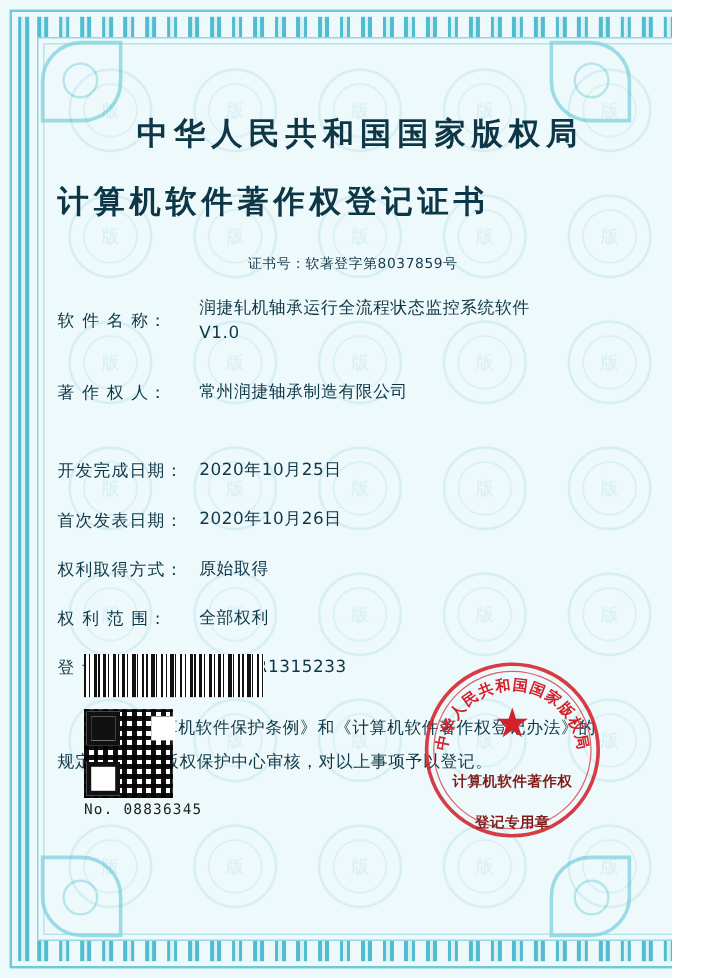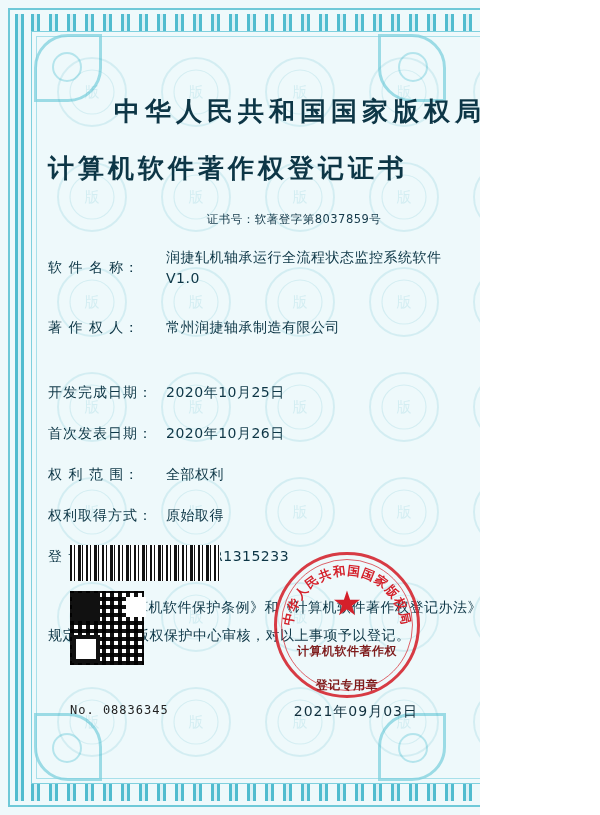--- a/index.html
+++ b/index.html
@@ -5,21 +5,21 @@
   html, body {
     margin: 0;
     padding: 0;
     background: #ffffff;
   }
   body {
     font-family: "Liberation Sans", sans-serif;
   }
   #cert {
     position: relative;
-    width: 480px;
+    width: 560px;
     height: 815px;
     background: #eef9fb;
     overflow: hidden;
   }
   
   .border-outer {
     position: absolute;
     left: 8px; top: 8px;
     width: 584px; height: 799px;
     box-sizing: border-box;
@@ -187,21 +187,21 @@
     width: 20px; height: 20px;
     border: 4px solid #111;
     background: #fff;
   }
   .qr::before { left: 2px; top: 2px; box-shadow: 50px 0 0 -4px #fff, 48px 0 0 0 #111 inset; }
   .qr::after { left: 2px; bottom: 2px; }
 
   .docno {
     position: absolute;
     left: 70px;
-    top: 703px;
+    top: 667px;
     font-size: 12px;
     font-family: "DejaVu Sans Mono", monospace;
     color: #222;
     letter-spacing: 1px;
   }
   .issuedate {
     position: absolute;
     right: 62px;
     top: 703px;
     font-size: 14px;
@@ -322,48 +322,47 @@
       <div class="lab">开发完成日期：</div>
       <div class="val">2020年10月25日</div>
     </div>
 
     <div class="field">
       <div class="lab">首次发表日期：</div>
       <div class="val">2020年10月26日</div>
     </div>
 
     <div class="field">
+      <div class="lab">权利取得方式：</div>
+      <div class="val">原始取得</div>
+    </div>
+
+    <div class="field">
       <div class="lab">权 利 范 围：</div>
       <div class="val">全部权利</div>
-    </div>
-
-    <div class="field">
-      <div class="lab">权利取得方式：</div>
-      <div class="val">原始取得</div>
     </div>
 
     <div class="field">
       <div class="lab">登 记 号：</div>
       <div class="val">2021SR1315233</div>
     </div>
 
     <div class="para">
       <span class="indent"></span><span>根据《计算机软件保护条例》和《计算机软件著作权登记办法》的</span><br>
       <span>规定，经中国版权保护中心审核，对以上事项予以登记。</span>
     </div>
 
   </div>
 
   <div class="codes">
     <div class="barcode"></div>
     <div class="qr"></div>
   </div>
 
   <div class="docno">No. 08836345</div>
-  <div class="issuedate">2021年09月03日</div>
 
   <div class="seal">
     <div class="seal-ring"></div>
     <div class="seal-ring2"></div>
     <svg class="seal-arc" viewBox="0 0 146 146">
       <defs>
         <path id="arcpath" d="M 18,78 A 55,55 0 0 1 128,78"></path>
       </defs>
       <text text-anchor="middle">
         <textPath href="#arcpath" startOffset="50%" id="sealArcText">中华人民共和国国家版权局</textPath>

